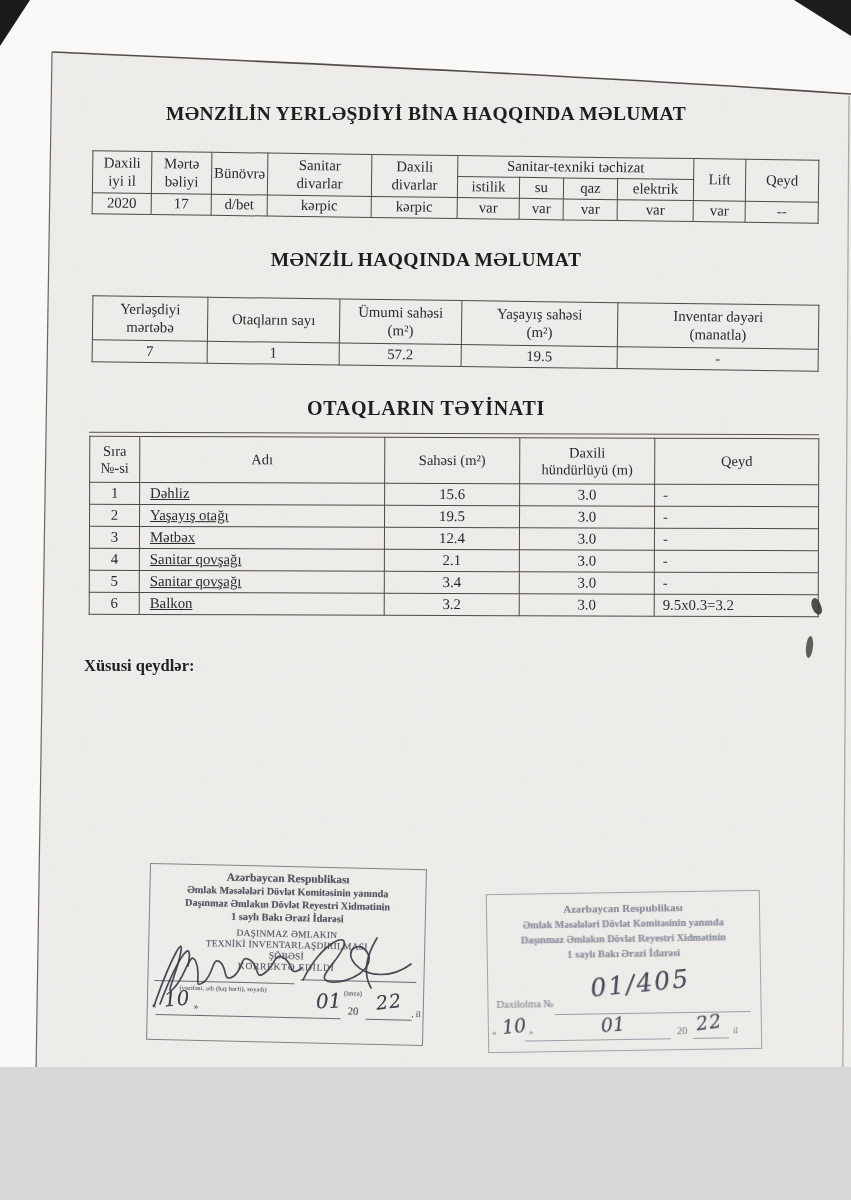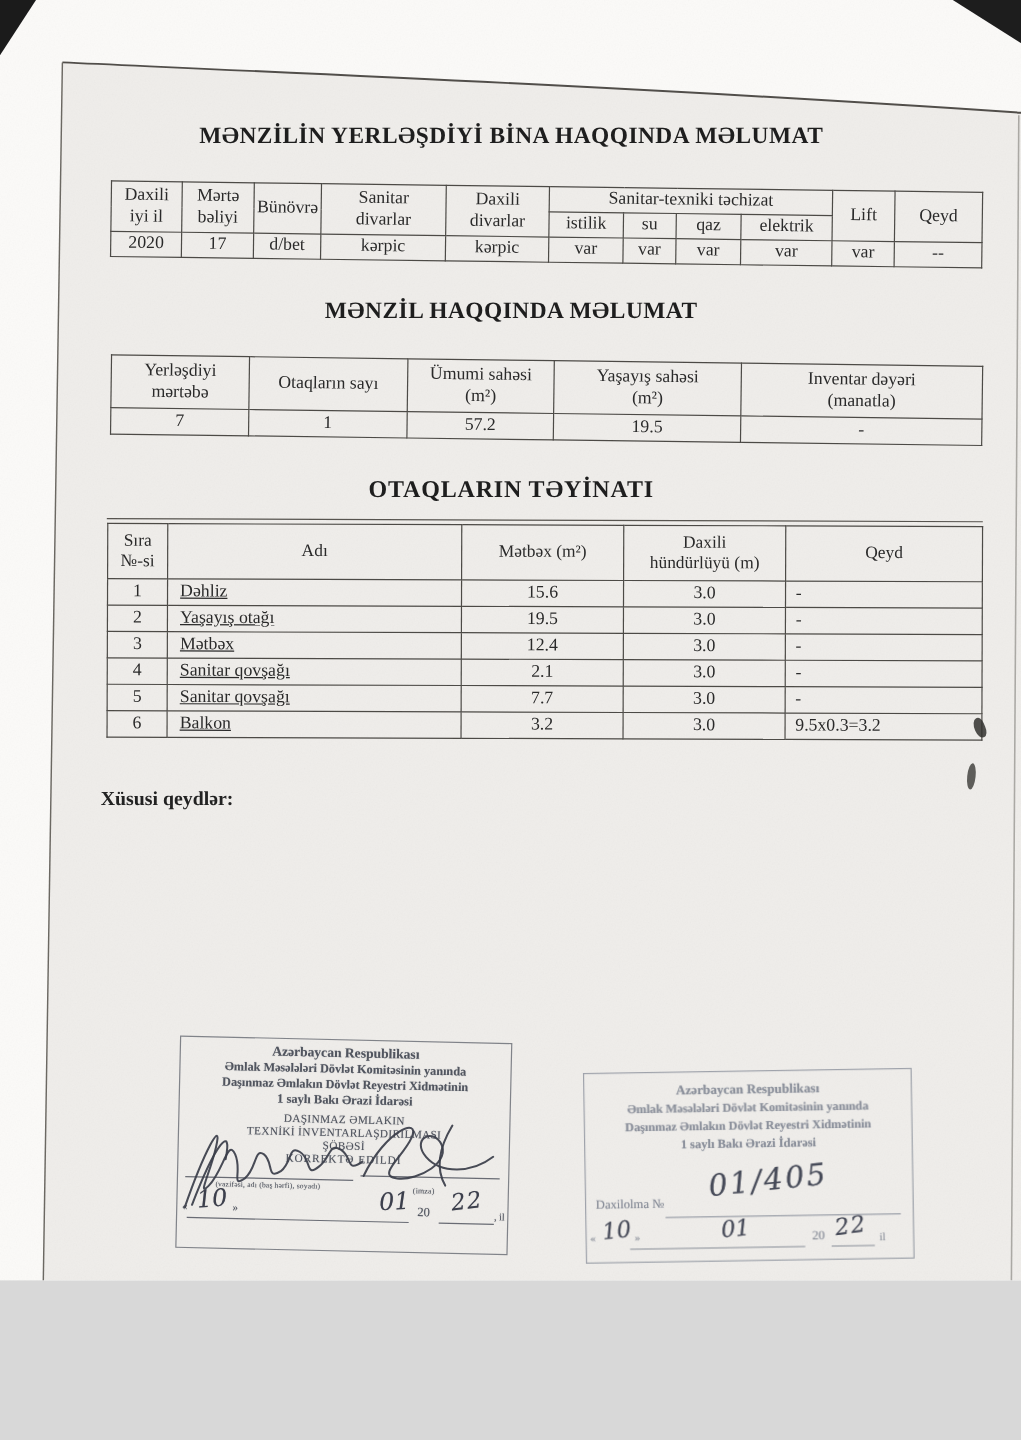--- a/index.html
+++ b/index.html
@@ -170,21 +170,21 @@
         <col style="width:50px">
         <col style="width:245px">
         <col style="width:135px">
         <col style="width:135px">
         <col>
       </colgroup>
     <tbody>
         <tr class="hrow">
       <td><span>Sıra</span><br><span>№-si</span></td>
       <td>Adı</td>
-      <td>Mətbəx (m²)</td>
+      <td>Sahəsi (m²)</td>
       <td><span>Daxili</span><br><span>hündürlüyü (m)</span></td>
       <td>Qeyd</td>
     </tr>
     <tr class="drow">
       <td>1</td>
       <td class="cell-left">Dəhliz</td>
       <td>15.6</td>
       <td>3.0</td>
       <td class="note-left">-</td>
     </tr>
@@ -205,21 +205,21 @@
     <tr class="drow">
       <td>4</td>
       <td class="cell-left">Sanitar qovşağı</td>
       <td>2.1</td>
       <td>3.0</td>
       <td class="note-left">-</td>
     </tr>
     <tr class="drow">
       <td>5</td>
       <td class="cell-left">Sanitar qovşağı</td>
-      <td>7.7</td>
+      <td>3.4</td>
       <td>3.0</td>
       <td class="note-left">-</td>
     </tr>
     <tr class="drow">
       <td>6</td>
       <td class="cell-left">Balkon</td>
       <td>3.2</td>
       <td>3.0</td>
       <td class="note-left">9.5x0.3=3.2</td>
     </tr>

